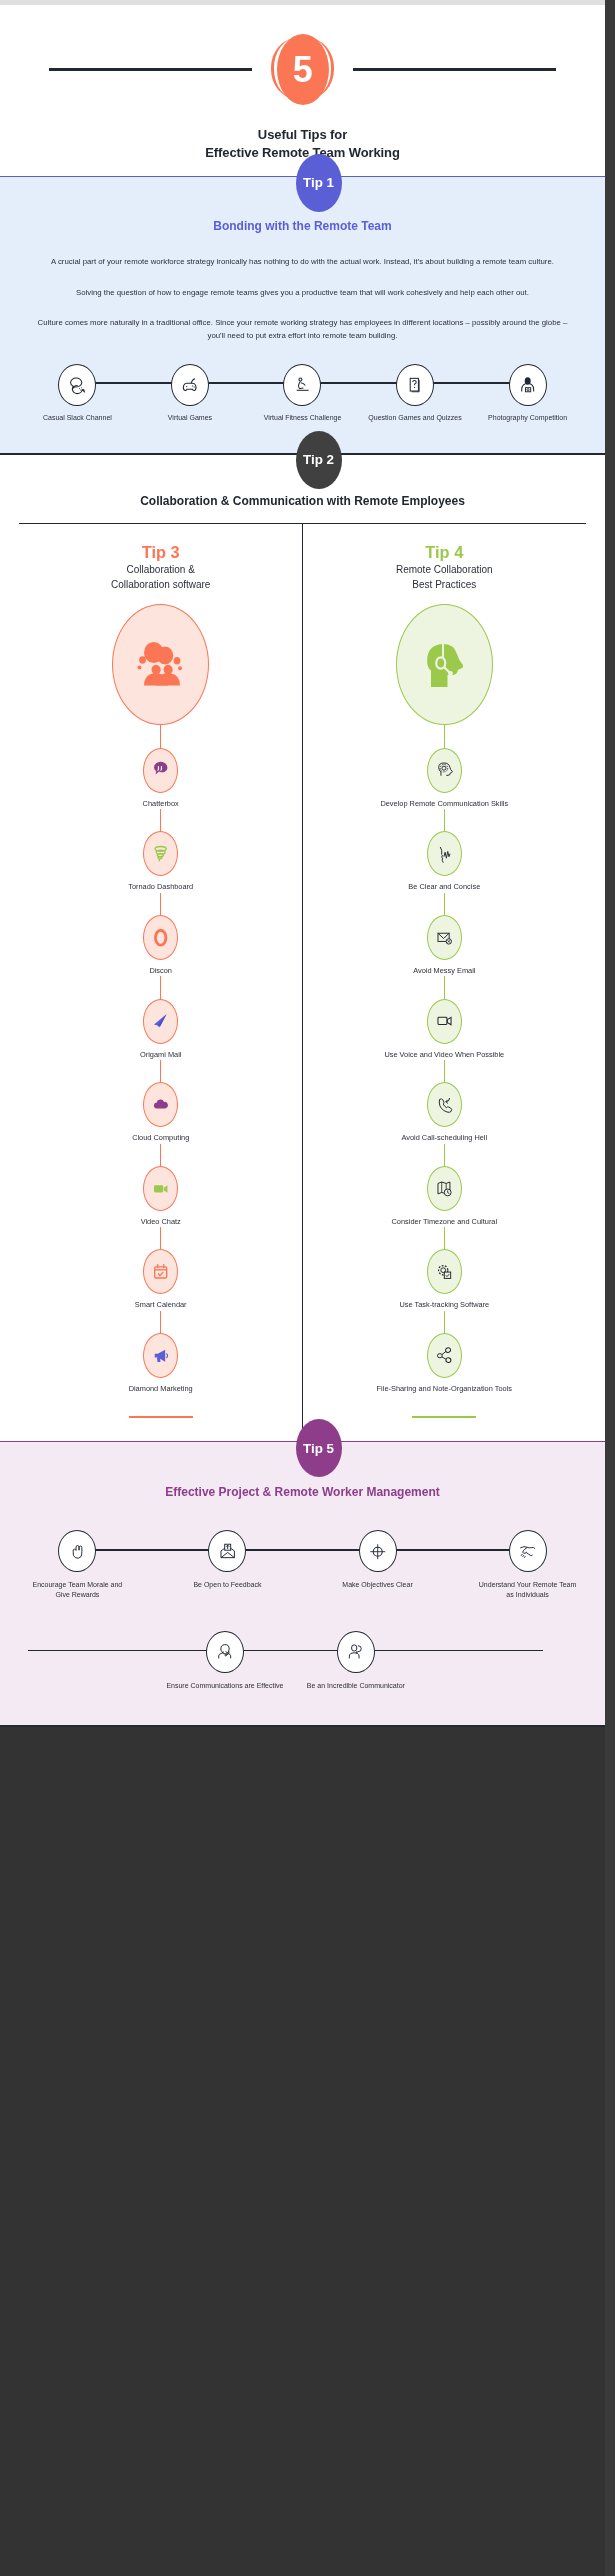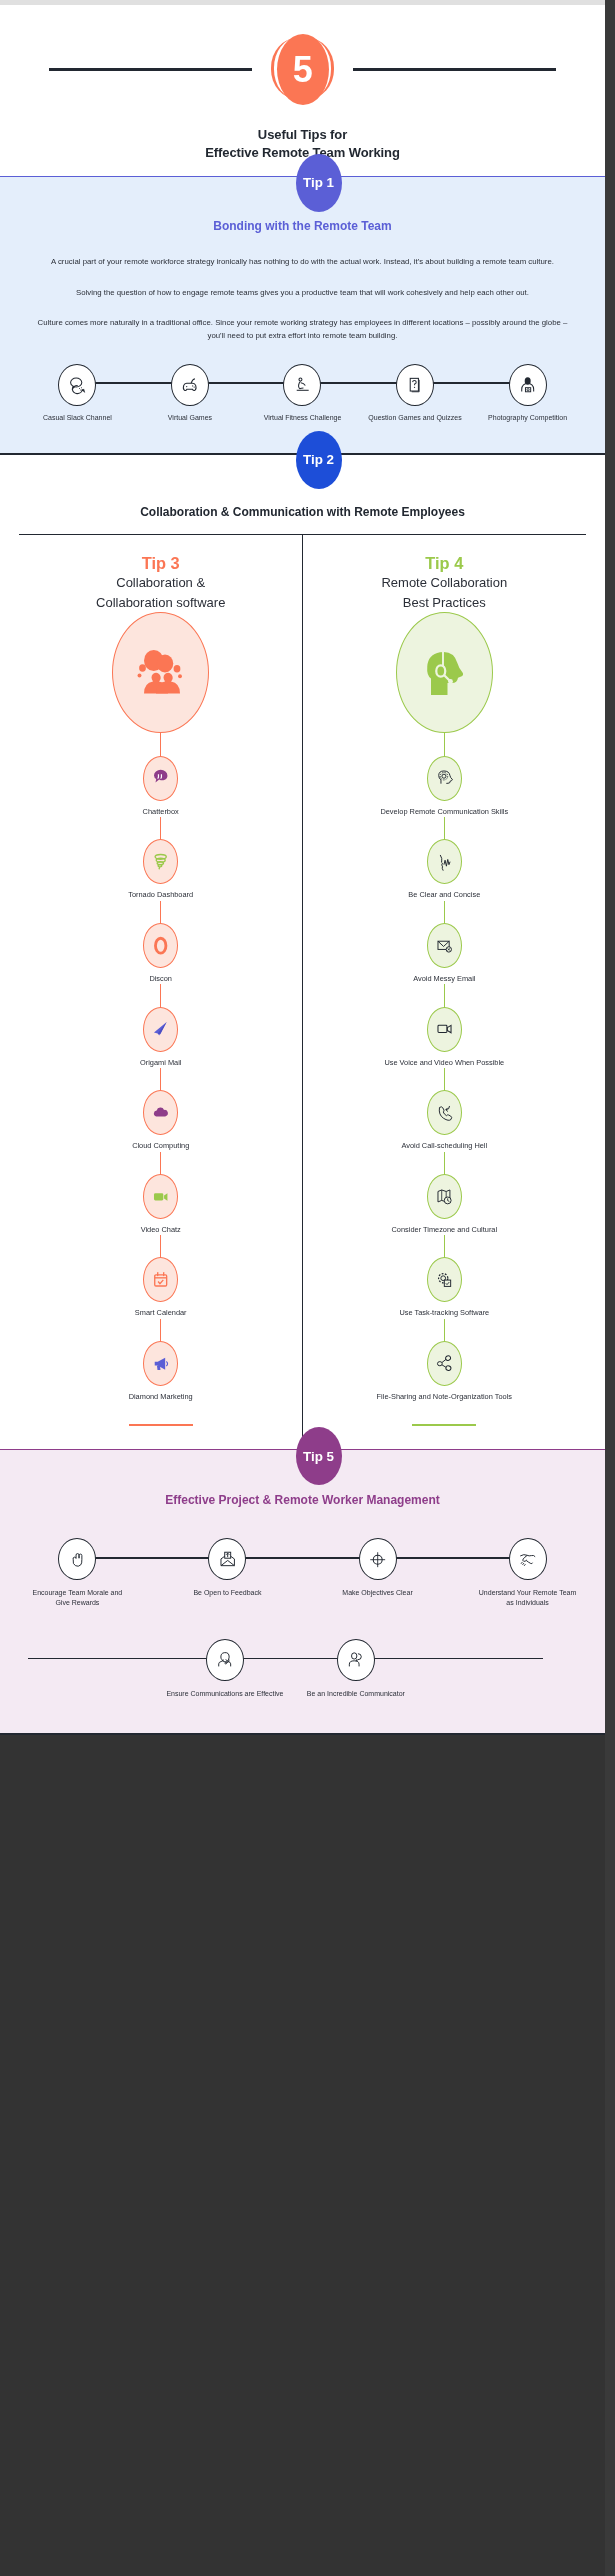--- a/index.html
+++ b/index.html
@@ -201,21 +201,21 @@
   }
 
   
   .sec2 {
     background: #ffffff;
     border-top: 2.2px solid #222831;
     padding: 39px 19.4px 7.4px 19.4px;
     position: relative;
   }
   .sec2 h2 {
-    margin: 11px 0 15px 0;
+    margin: 0 0 15px 0;
     font-size: 12px;
     font-weight: bold;
     color: #222831;
     text-align: center;
   }
   .cols {
     display: flex;
     border-top: 1.5px solid #222831;
     padding-top: 0;
   }
@@ -224,23 +224,24 @@
     padding: 19.4px 7.4px 16.4px 7.4px;
     text-align: center;
     position: relative;
   }
   .col.left-col { border-right: 1.5px solid #222831; }
   .col-tip {
     font-size: 16.4px;
     font-weight: bold;
   }
   .col-sub {
-    font-size: 13px;
+    font-size: 10px;
     line-height: 1.5;
     color: #2b2f38;
+    margin-bottom: 12px;
   }
   .hero-oval {
     width: 95px;
     height: 119px;
     margin: 0 auto;
     border-radius: 50%;
     display: flex;
     align-items: center;
     justify-content: center;
   }
@@ -415,21 +416,21 @@
               <rect x="10" y="17" width="7" height="5.5" fill="#fff" stroke="#222831" stroke-width="1.3"></rect>
               <circle cx="13.5" cy="19.8" r="1.5" fill="none" stroke="#222831" stroke-width="1.2"></circle>
             </svg>
           </div>
           <div class="icon-label">Photography Competition</div>
         </div>
       </div>
     </div>
 
     <div class="tip-pill-band">
-      <div class="tip-pill" style="background:#1d4ed8">Tip 2</div>
+      <div class="tip-pill" style="background:#404040">Tip 2</div>
     </div>
     <div class="sec2">
       <h2>Collaboration &amp; Communication with Remote Employees</h2>
 
       <div class="cols">
 
         <div class="col left-col">
           <div class="col-tip" style="color:#FB7654">Tip 3</div>
           <div class="col-sub">
             <div>Collaboration &amp;</div>

